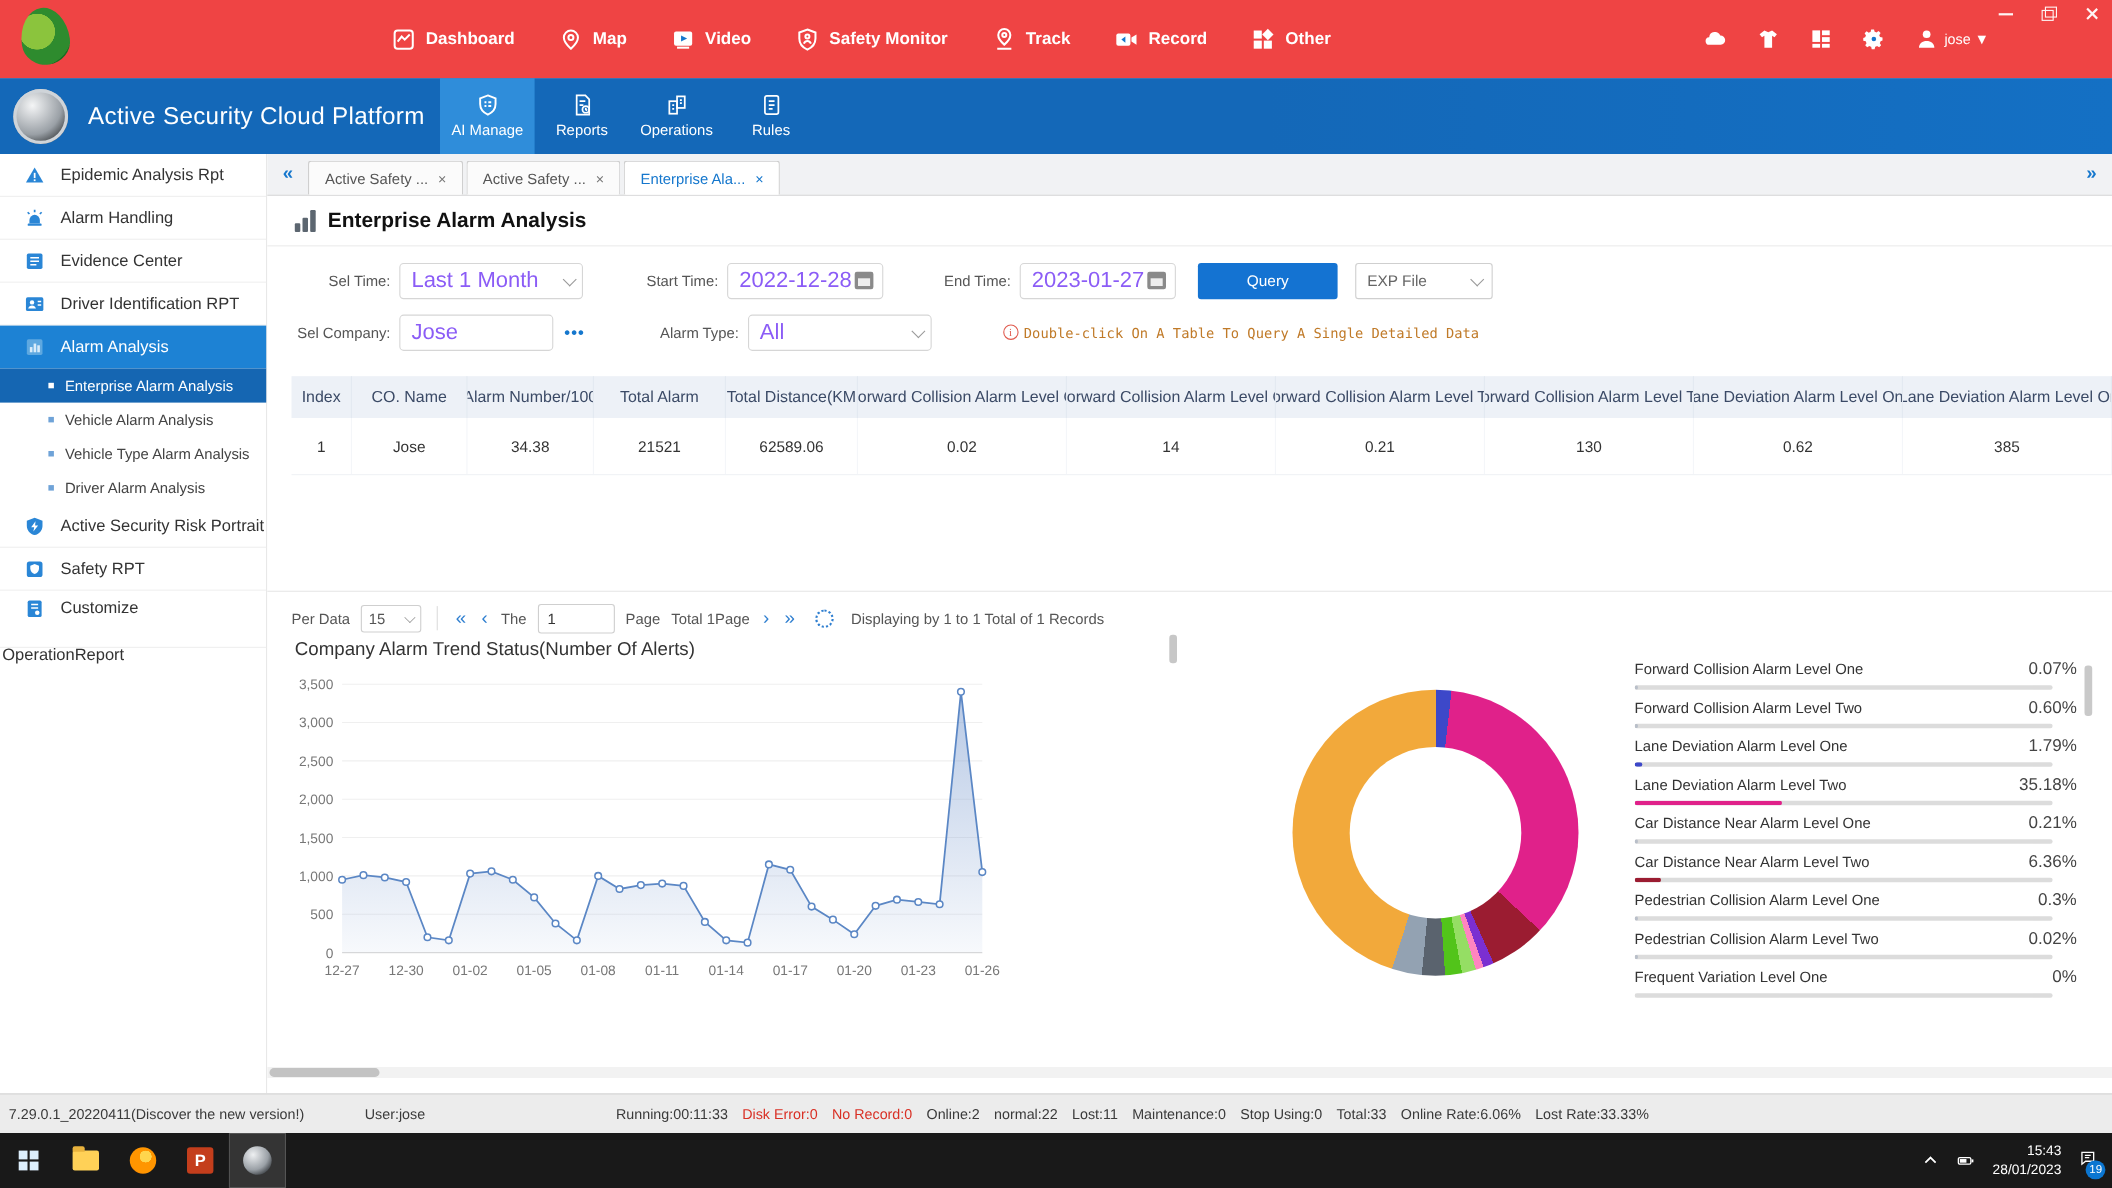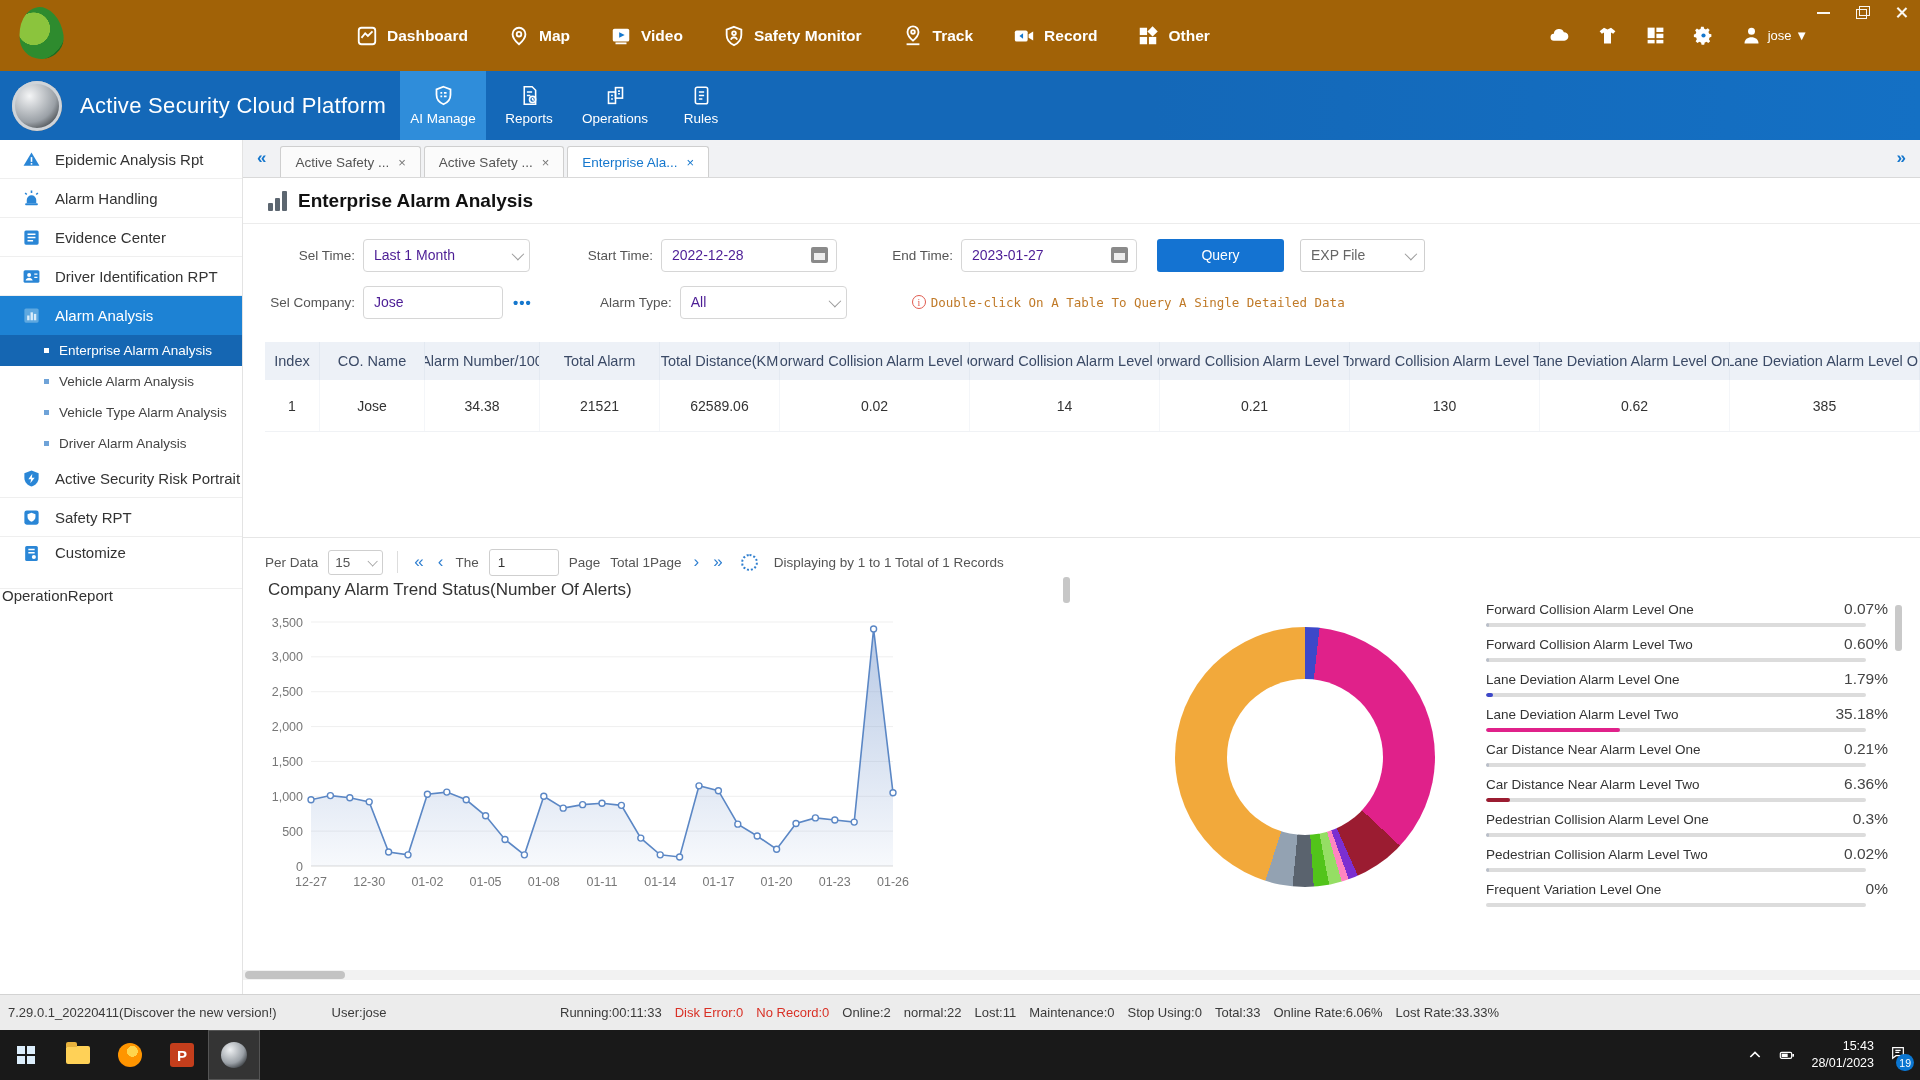--- a/index.html
+++ b/index.html
@@ -1,20 +1,20 @@
 <!DOCTYPE html>
 <html><head>
 <meta charset="utf-8">
 <style>
   * { margin:0; padding:0; box-sizing:border-box; }
   html,body { width:1920px; height:1080px; overflow:hidden; font-family:"Liberation Sans",sans-serif; }
   .app { position:relative; width:1920px; height:1080px; background:#fff; }
 
   
-  .topbar { position:relative; height:71px; background:#a16207; display:flex; align-items:stretch; color:#fff; }
+  .topbar { position:relative; height:71px; background:#ef4444; display:flex; align-items:stretch; color:#fff; }
   .logo-badge { position:absolute; left:12px; top:3px; width:58px; height:60px; display:flex; align-items:center; justify-content:center; }
   .leaf { width:44px; height:52px; background:radial-gradient(circle at 35% 40%, #8bc43d 0 38%, #2e8b2e 39% 75%, #1b6e22 76%); border-radius:50% 50% 50% 50%/60% 60% 40% 40%; transform:rotate(-8deg); }
   .topnav { display:flex; margin-left:336px; }
   .topnav-item { display:flex; align-items:center; gap:9px; padding:0 20px; font-size:15.5px; font-weight:bold; cursor:pointer; }
   .topnav-item.active { background:#f3f7fb; color:#1577cd; }
   .topnav-item svg { width:22px; height:22px; }
   .top-right { margin-left:auto; display:flex; align-items:center; gap:27px; margin-right:112px; }
   .top-right svg { width:21px; height:21px; }
   .user-chip { display:flex; align-items:center; gap:6px; font-size:13px; }
   .win-controls { position:absolute; top:6px; right:12px; display:flex; gap:26px; align-items:center; }
@@ -64,22 +64,22 @@
   .bars-ico { display:flex; align-items:flex-end; gap:2px; height:20px; }
   .bars-ico i { display:block; width:5px; background:#5c6670; border-radius:1px; }
   .bars-ico i:nth-child(1){height:8px;} .bars-ico i:nth-child(2){height:13px;} .bars-ico i:nth-child(3){height:20px;}
   .pagetitle h1 { font-size:19px; color:#111; }
 
   
   .filters { padding:14px 0 10px; }
   .frow { display:flex; align-items:center; height:34px; margin-bottom:13px; font-size:13.5px; color:#555; }
   .flabel { text-align:right; padding-right:8px; white-space:nowrap; }
   .w120{width:120px;} .w95{width:95px;} .w88{width:88px;} .w112{width:112px;}
-  .fbox { height:33px; border:1px solid #d6d6d6; border-radius:4px; display:flex; align-items:center; padding:0 8px 0 10px; color:#4c1d95; font-size:14px; background:#fff; }
-  .sel167{width:167px; justify-content:space-between;} .in167{width:176px; justify-content:space-between;} .in140{width:140px;}
+  .fbox { height:33px; border:1px solid #d6d6d6; border-radius:4px; display:flex; align-items:center; padding:0 8px 0 10px; color:#8b5cf6; font-size:20px; background:#fff; }
+  .sel167{width:167px; justify-content:space-between;} .in167{width:142px; justify-content:space-between;} .in140{width:140px;}
   .chev { width:9px; height:9px; border-right:1.6px solid #9a9a9a; border-bottom:1.6px solid #9a9a9a; transform:rotate(45deg) translateY(-2px); }
   .cal { width:17px; height:16px; background:#8a8a8a; border-radius:2px; position:relative; }
   .cal::after{ content:""; position:absolute; left:3px; top:6px; width:11px; height:7px; background:#fff; opacity:.85;}
   .ml36{margin-left:36px;} .ml20{margin-left:20px;} .ml16{margin-left:16px;} .ml10{margin-left:10px;}
   .btn-query { width:127px; height:33px; background:#1473d2; color:#fff; border:none; border-radius:3px; font-size:14px; cursor:pointer; font-family:inherit; }
   .exp { width:125px; height:33px; border:1px solid #cfcfcf; border-radius:3px; display:flex; align-items:center; justify-content:space-between; padding:0 10px; color:#666; font-size:14px; cursor:pointer; background:#fff; }
   .dots { color:#1577cd; font-size:15px; letter-spacing:1px; cursor:pointer; font-weight:bold; }
   .hint { margin-left:65px; display:flex; align-items:center; gap:5px; font-family:"DejaVu Sans Mono",monospace; font-size:12.5px; color:#c07a28; }
   .hint .i-ico { width:14px; height:14px; border:1.4px solid #e05a4e; border-radius:50%; color:#e05a4e; font-size:10px; display:flex; align-items:center; justify-content:center; font-family:"Liberation Serif",serif; flex:none; }
 

